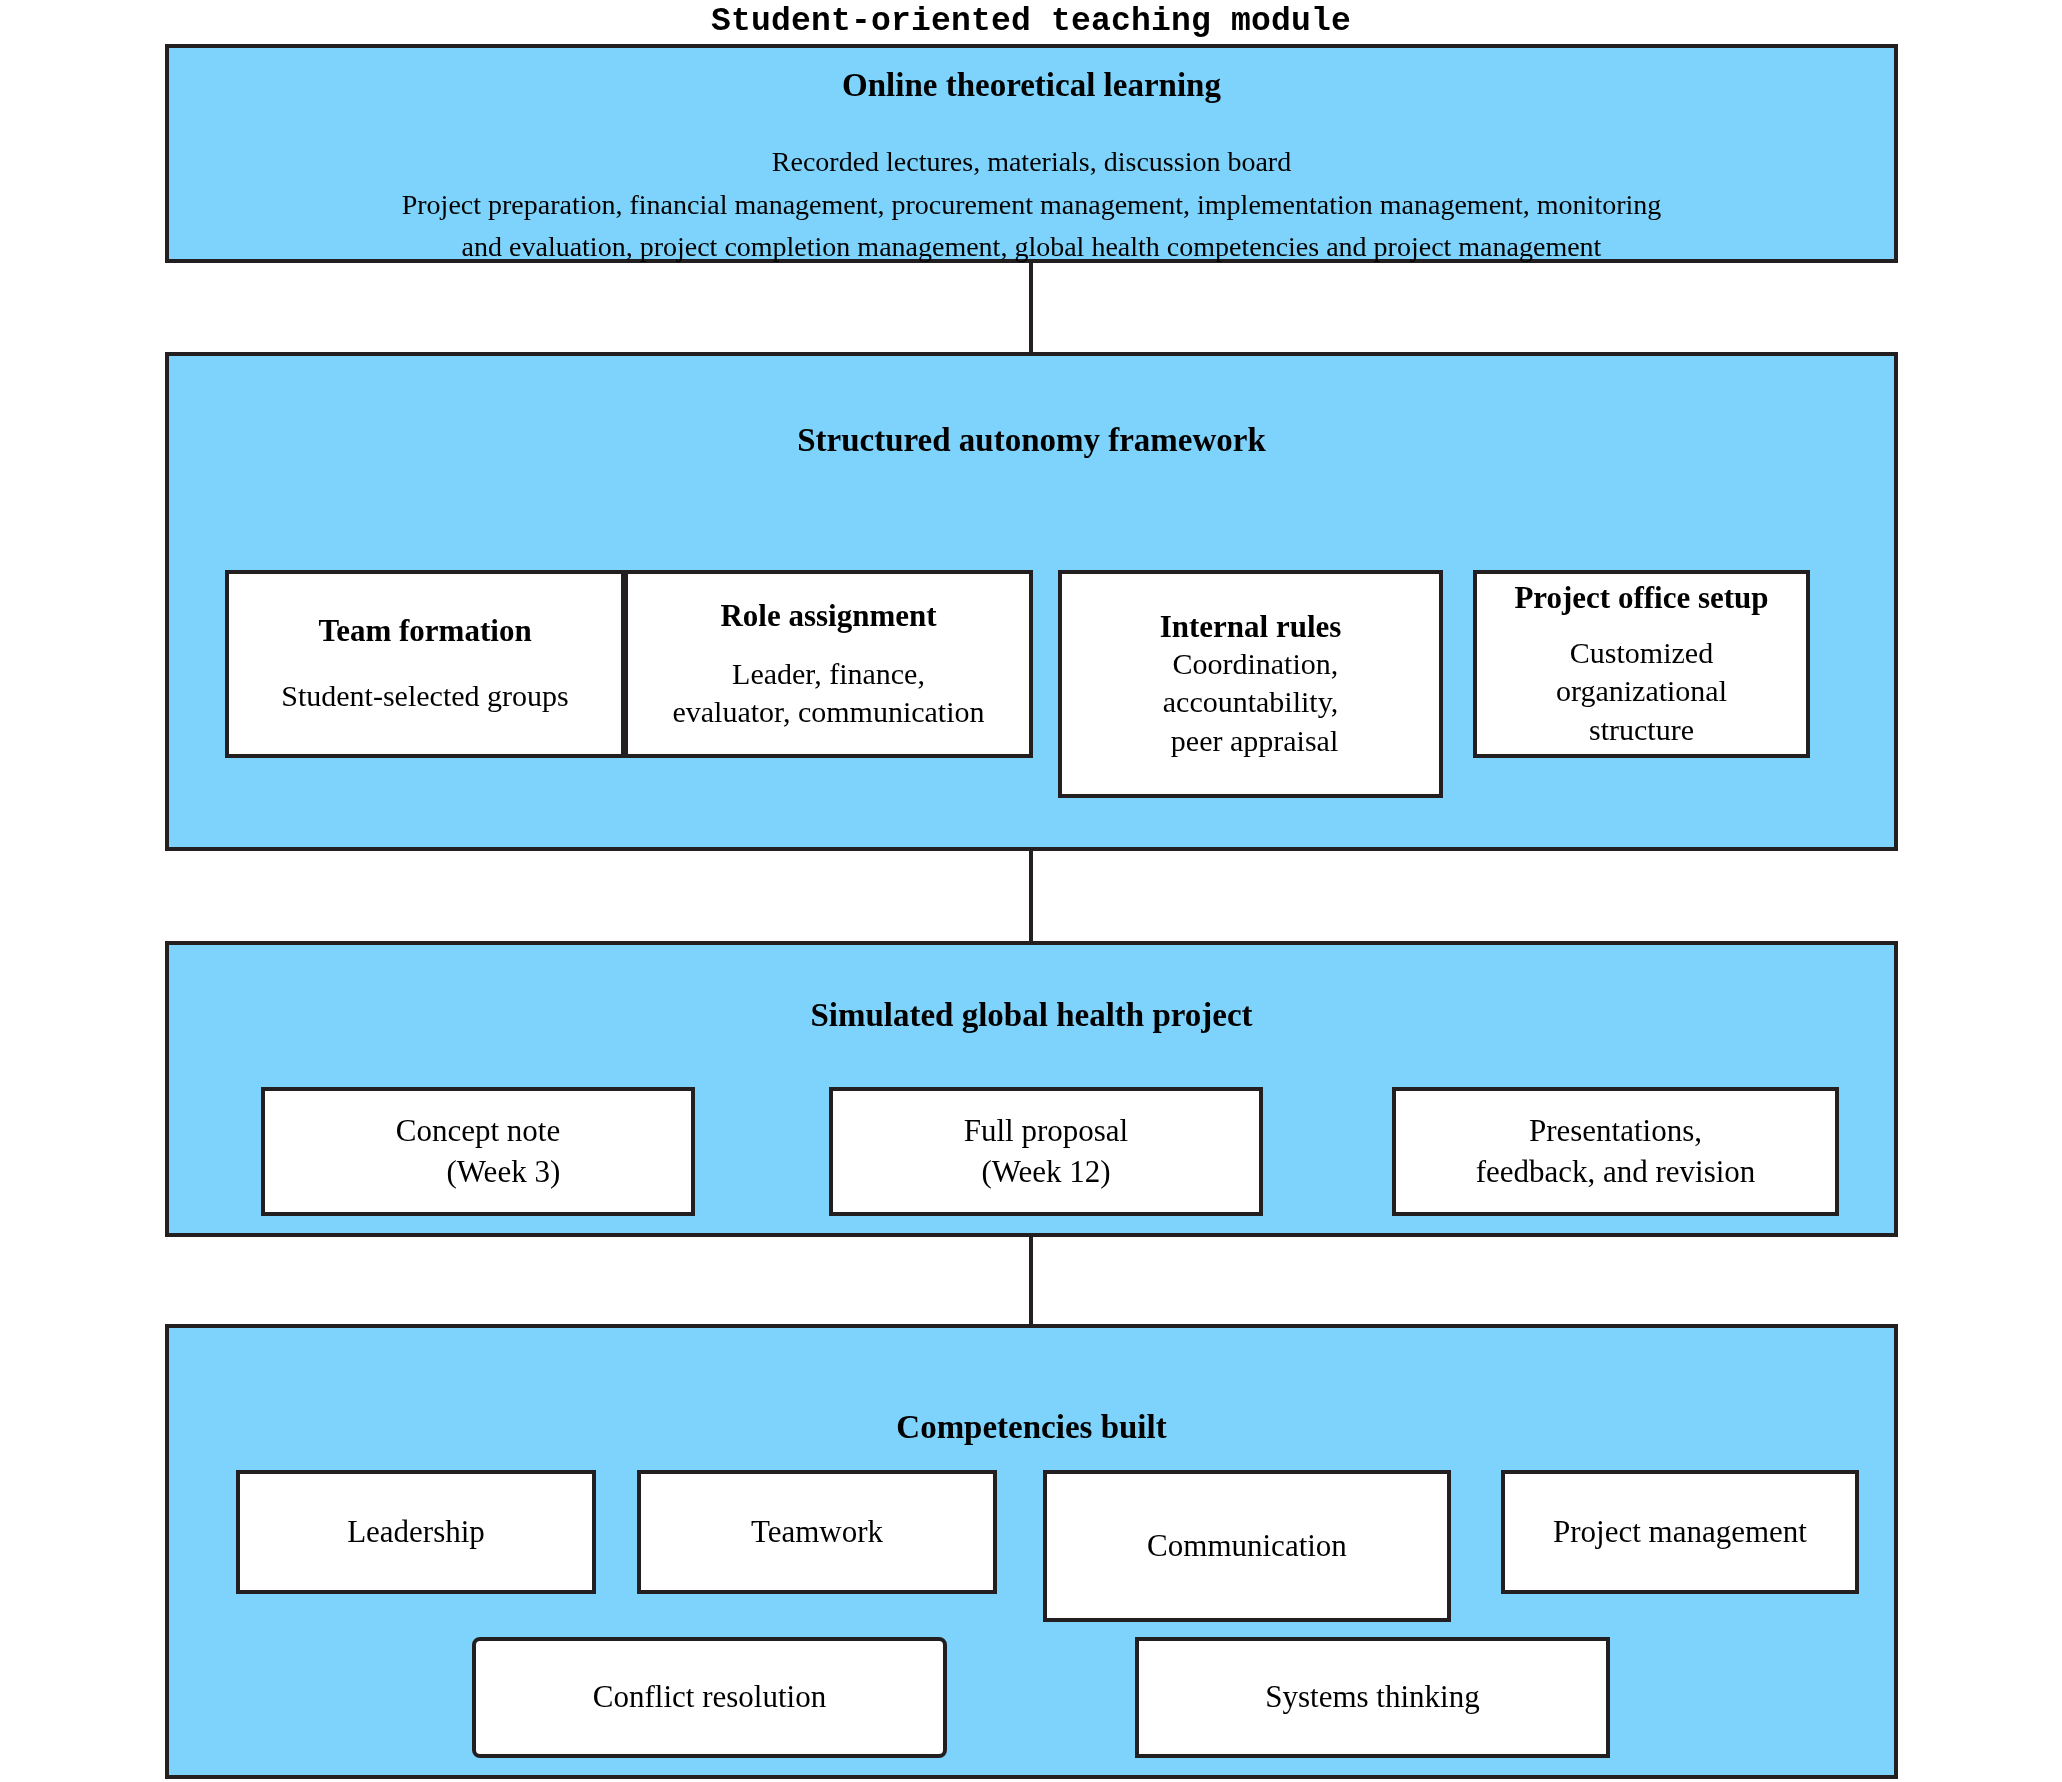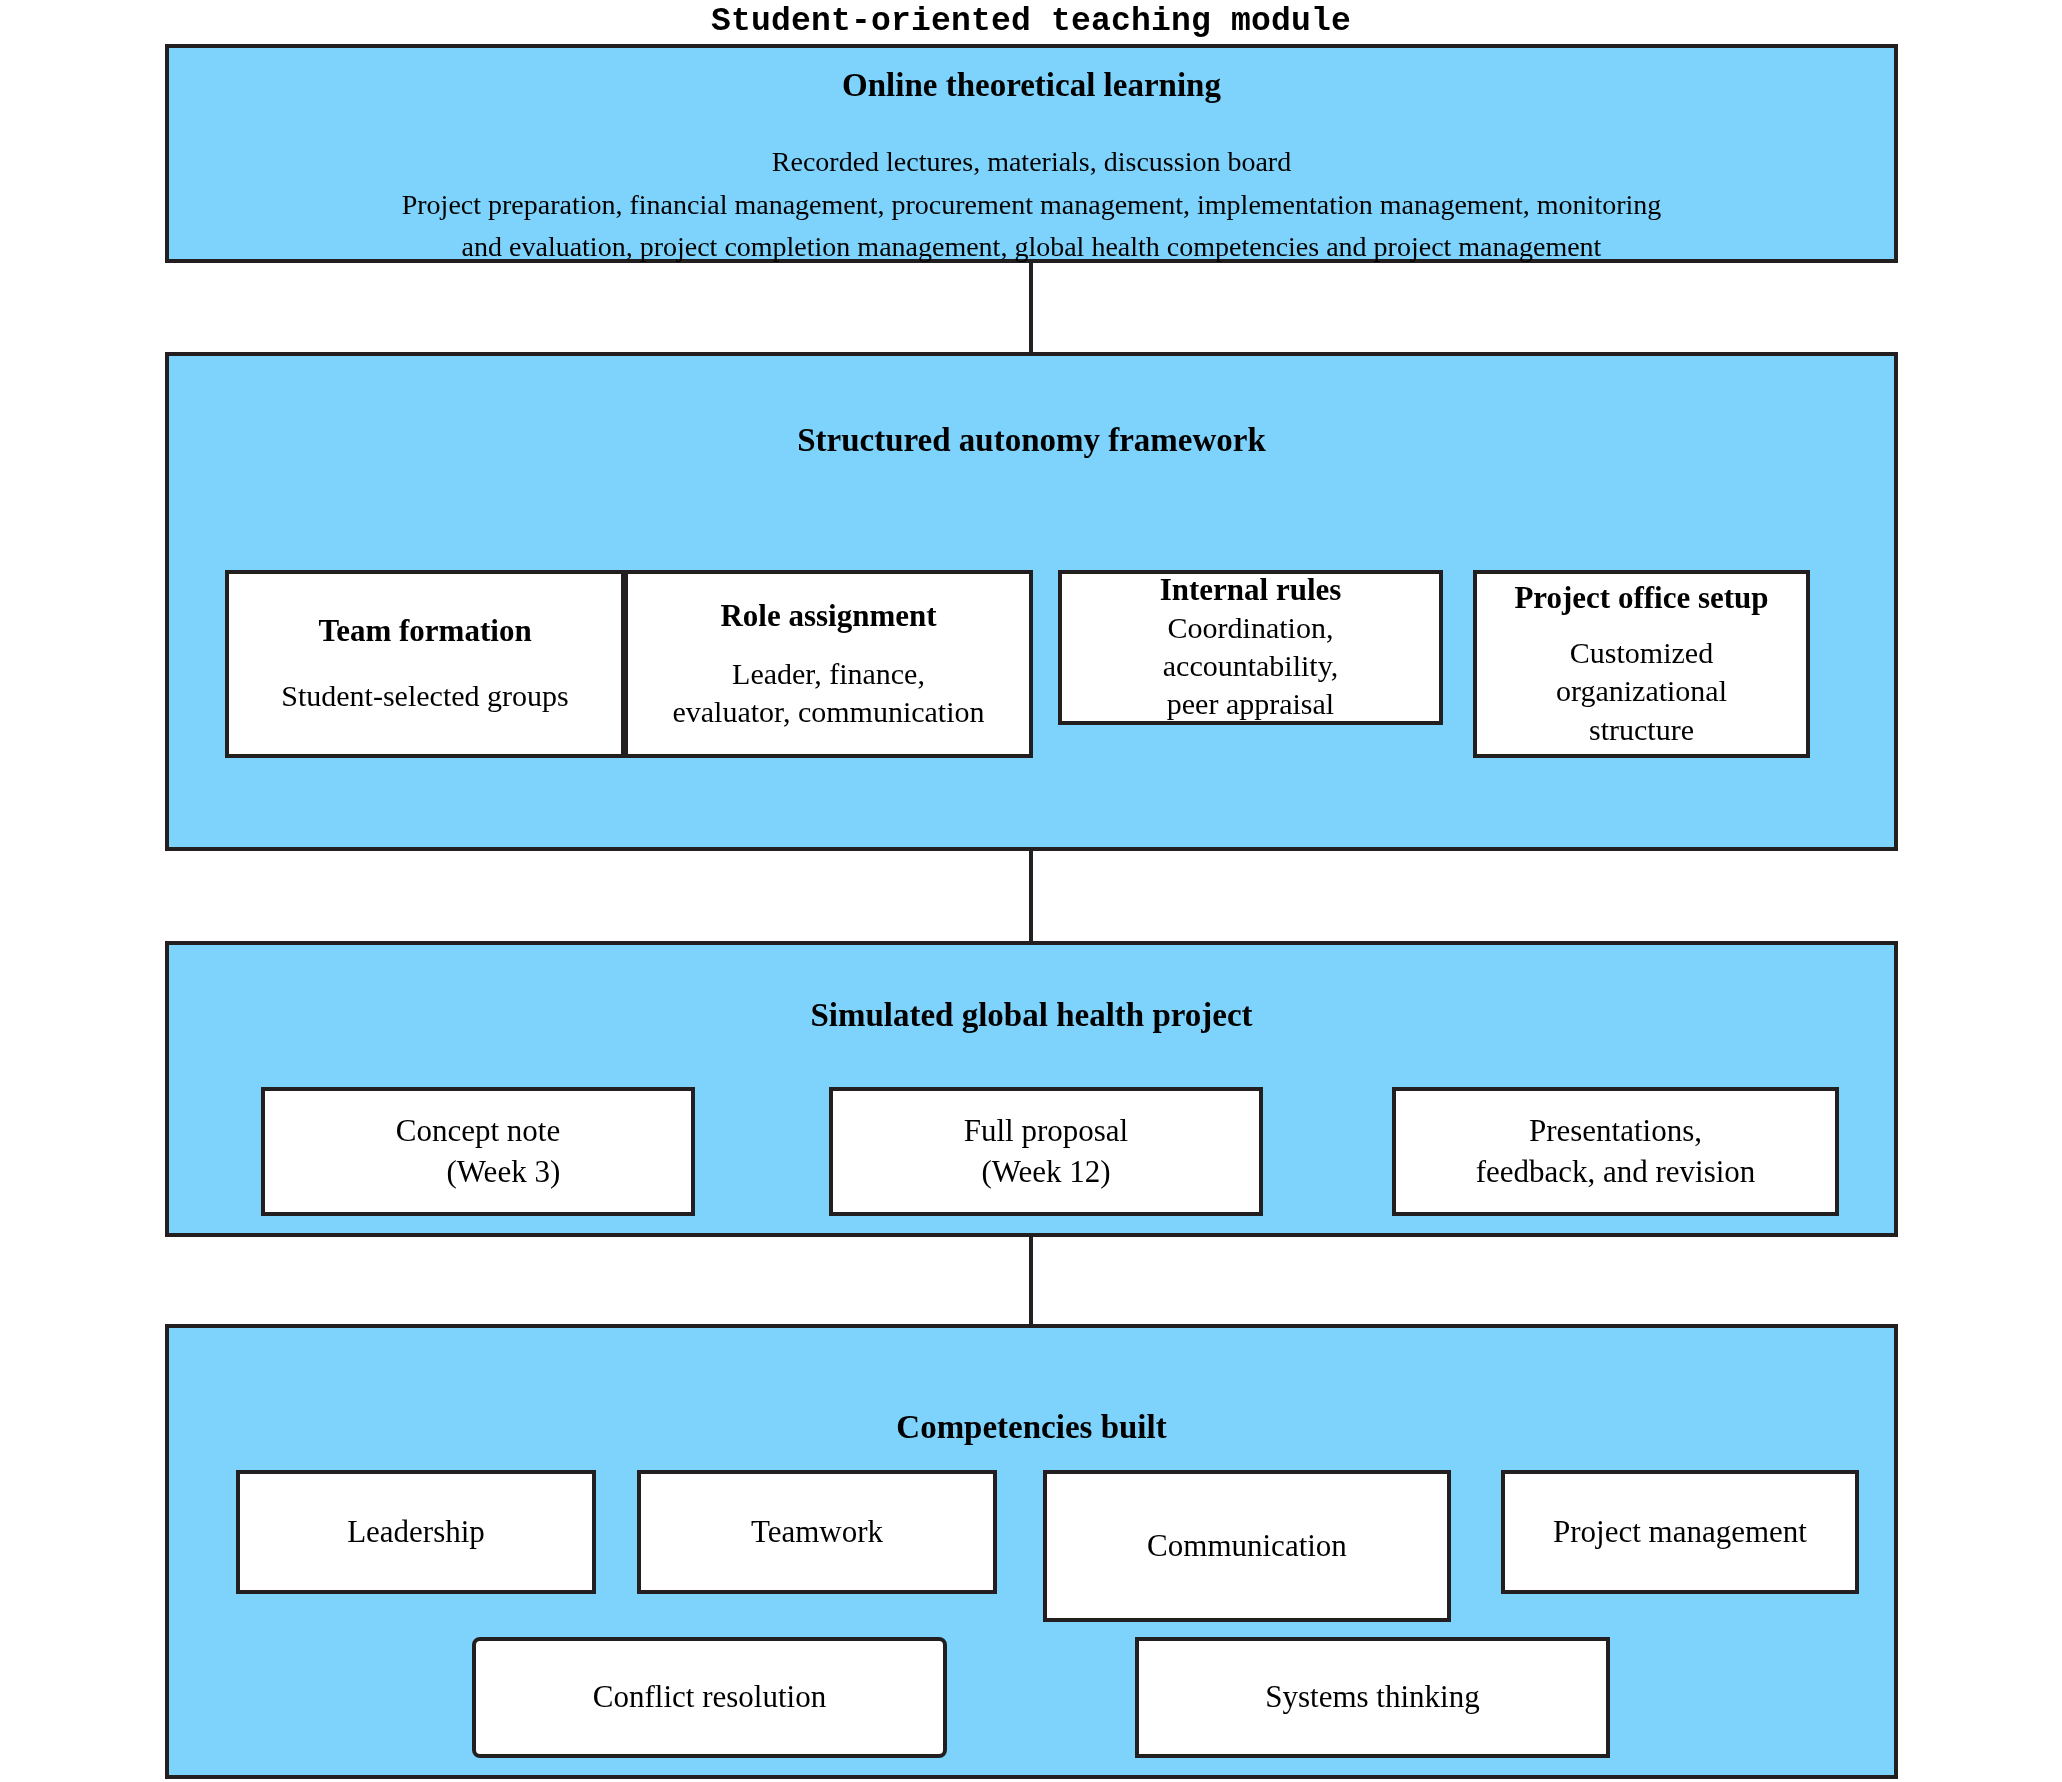--- a/index.html
+++ b/index.html
@@ -125,21 +125,21 @@
       <div class="spacer-md"></div>
       <div class="card-body multiline">Student-selected groups</div>
     </div>
 
     <div class="inner-box" style="left:455px; top:214px; width:409px; height:188px;">
       <div class="card-title">Role assignment</div>
       <div class="spacer-sm"></div>
       <div class="card-body multiline">Leader, finance,<br>evaluator, communication</div>
     </div>
 
-    <div class="inner-box" style="left:889px; top:214px; width:385px; height:155px;">
+    <div class="inner-box" style="left:889px; top:214px; width:385px; height:228px;text-align:right;">
       <div class="card-title">Internal rules</div>
       <div class="card-body multiline">Coordination,<br>accountability,<br>peer appraisal</div>
     </div>
 
     <div class="inner-box" style="left:1304px; top:214px; width:337px; height:188px;">
       <div class="card-title">Project office setup</div>
       <div class="spacer-sm"></div>
       <div class="card-body multiline">Customized organizational<br>structure</div>
     </div>
   </div>

